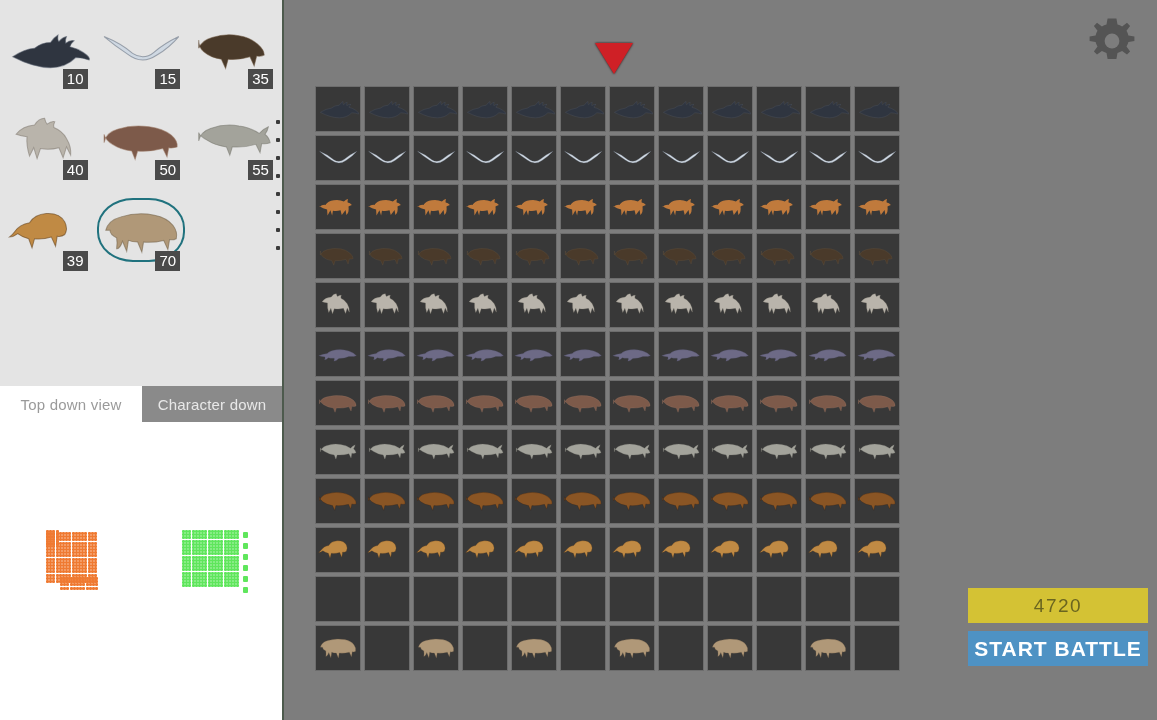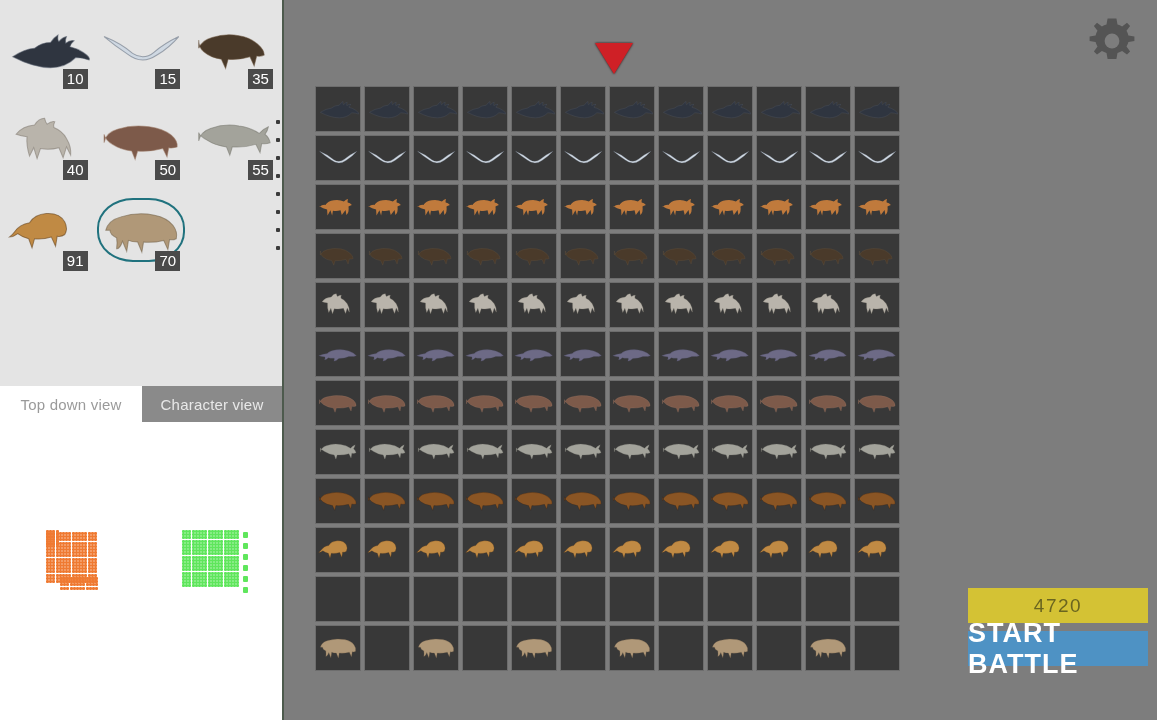--- a/index.html
+++ b/index.html
@@ -231,21 +231,21 @@
   }
   #btn-clear {
     background:#6d6d6d;
     color:#f0f0f0;
     font-weight:bold;
   }
   #btn-start-battle {
     background:#4e92c4;
     color:#ffffff;
     font-weight:bold;
-    font-size:27px;
+    font-size:21px;
     margin-bottom:0;
   }
 </style>
 </head>
 <body>
 
 <div id="app">
 
   <div id="left-panel">
 
@@ -305,21 +305,21 @@
             </div>
             <div class="cost-badge">55</div>
           </div>
           <div class="roster-cell">
             <div class="roster-art">
               <svg width="84" height="58" viewBox="0 0 100 60">
                 <path d="M10 30 q6-9 18-11 q6-10 20-11 q16-1 22 10 q4 8 0 15 q-4 3-9 2 l-2 12 l-5-11 q-10 3-20 2 l-3 11 l-4-11 q-8-2-13-6 q-5 4-10 4 q4-3 6-6 z" fill="#c08a44"></path>
                 <path d="M10 30 q6-9 18-11 q6-10 20-11 q16-1 22 10 q4 8 0 15 q-4 3-9 2 l-2 12 l-5-11 q-10 3-20 2 l-3 11 l-4-11 q-8-2-13-6 q-5 4-10 4 q4-3 6-6 z" fill="none" stroke="#5d3d18" stroke-width="1.2" opacity=".55"></path>
               </svg>
             </div>
-            <div class="cost-badge">91</div>
+            <div class="cost-badge">39</div>
           </div>
           <div class="roster-cell selected">
             <div class="roster-art">
               <svg width="84" height="58" viewBox="0 0 100 60">
                 <path d="M8 28 q3-12 18-16 q20-6 40-2 q15 3 22 12 q6 8 4 16 q-4 2-8 1 l-2 12 l-5-11 q-12 3-24 2 l-2 12 l-5-12 q-6 0-11-2 l-2 13 l-5-12 q-3 9-7 9 q1-7 0-13 q-8-4-8-9 z" fill="#b09878"></path>
                 <path d="M8 28 q3-12 18-16 q20-6 40-2 q15 3 22 12 q6 8 4 16 q-4 2-8 1 l-2 12 l-5-11 q-12 3-24 2 l-2 12 l-5-12 q-6 0-11-2 l-2 13 l-5-12 q-3 9-7 9 q1-7 0-13 q-8-4-8-9 z" fill="none" stroke="#6d5c44" stroke-width="1.2" opacity=".55"></path>
               </svg>
             </div>
             <div class="sel-outline"></div>
             <div class="cost-badge">70</div>
@@ -333,21 +333,21 @@
           <i></i>
           <i></i>
           <i></i>
           <i></i>
       </div>
     </div>
 
 
     <div id="tab-bar">
       <div class="tab active">Top down view</div>
-      <div class="tab inactive">Character view</div>
+      <div class="tab inactive">Character down</div>
     </div>
 
     <div id="minimap">
         <div class="unit-dot" style="left: 46px; top: 110px; background: rgb(239, 122, 50);"></div>
         <div class="unit-dot" style="left: 49.2px; top: 110px; background: rgb(239, 122, 50);"></div>
         <div class="unit-dot" style="left: 52.4px; top: 110px; background: rgb(239, 122, 50);"></div>
         <div class="unit-dot" style="left: 55.6px; top: 110px; background: rgb(239, 122, 50);"></div>
         <div class="unit-dot" style="left: 58.8px; top: 110px; background: rgb(239, 122, 50);"></div>
         <div class="unit-dot" style="left: 62px; top: 110px; background: rgb(239, 122, 50);"></div>
         <div class="unit-dot" style="left: 65.2px; top: 110px; background: rgb(239, 122, 50);"></div>

